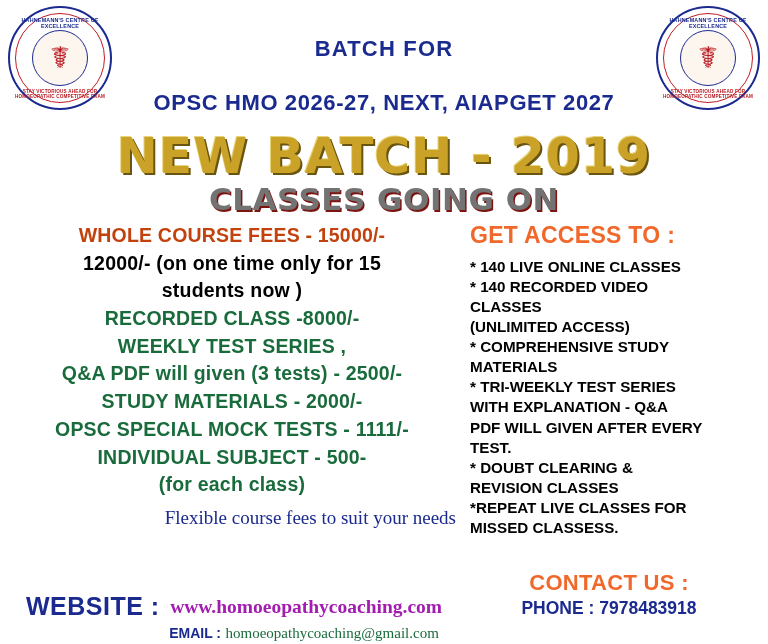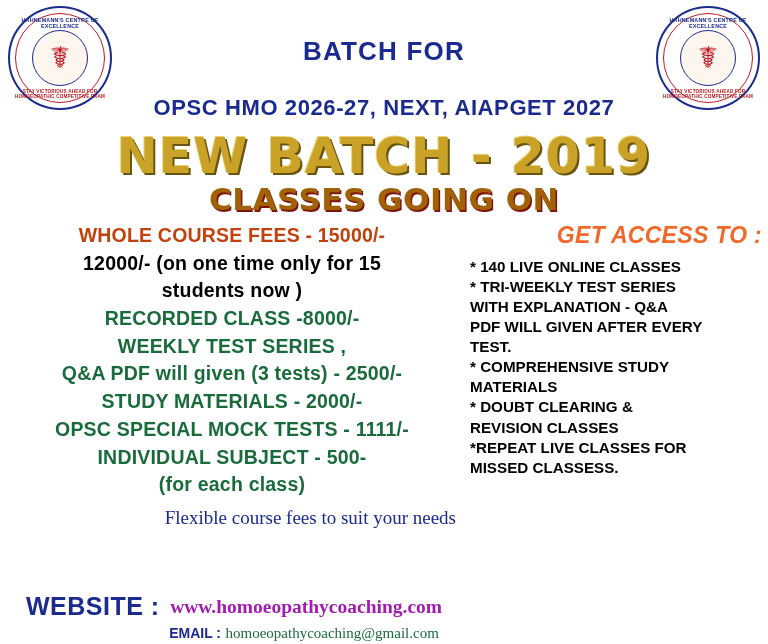--- a/index.html
+++ b/index.html
@@ -82,21 +82,21 @@
   .header {
     position: absolute;
     left: 120px;
     right: 120px;
     top: 36px;
     text-align: center;
   }
   .header .line1 {
     color: #1a2a8f;
     font-weight: bold;
-    font-size: 26px;
+    font-size: 22px;
     letter-spacing: 1.2px;
   }
   .header .line2 {
     margin-top: 28px;
     color: #1a2a8f;
     font-weight: bold;
     font-size: 22px;
     letter-spacing: 0.6px;
   }
 
@@ -116,21 +116,21 @@
   }
   .title-sub {
     position: absolute;
     left: 0;
     right: 0;
     top: 181px;
     text-align: center;
     font-size: 31px;
     font-weight: bold;
     letter-spacing: 0.5px;
-    color: #a16207;
+    color: #737373;
     text-shadow: 1.5px 1.5px 0 #7d1410;
     font-family: "DejaVu Sans", sans-serif;
   }
 
   
   .left-col {
     position: absolute;
     left: 8px;
     top: 222px;
     width: 448px;
@@ -162,23 +162,22 @@
     position: absolute;
     left: 470px;
     top: 222px;
     width: 292px;
   }
   .right-col .access-title {
     color: #f0682a;
     font-weight: bold;
     font-size: 23px;
     letter-spacing: 0.3px;
-    text-align: right;
-    margin-left: 18px;
-    font-style: italic;
+    text-align: left;
+    margin-left: 0;
   }
   .right-col ul {
     list-style: none;
     margin: 8px 0 0 0;
     padding: 0;
   }
   .right-col li {
     color: #000000;
     font-weight: bold;
     font-size: 15.2px;
@@ -289,33 +288,40 @@
     <div class="fee-line">OPSC SPECIAL MOCK TESTS - 1111/-</div>
     <div class="fee-line">INDIVIDUAL SUBJECT - 500-</div>
     <div class="fee-line">(for each class)</div>
     <div class="flexible">Flexible course fees to suit your needs</div>
   </div>
 
   <div class="right-col">
     <div class="access-title">GET ACCESS TO :</div>
     <ul>
       <li>* 140 LIVE ONLINE CLASSES</li>
+      <li>* 140 RECORDED VIDEO
+CLASSES
+   (UNLIMITED ACCESS)</li>
+      <li>* COMPREHENSIVE STUDY
+MATERIALS</li>
       <li>* TRI-WEEKLY TEST SERIES
  WITH EXPLANATION - Q&amp;A
 PDF WILL GIVEN AFTER EVERY
 TEST.</li>
-      <li>* COMPREHENSIVE STUDY
-MATERIALS</li>
       <li>* DOUBT CLEARING &amp;
 REVISION CLASSES</li>
       <li>*REPEAT LIVE CLASSES FOR
 MISSED CLASSESS.</li>
     </ul>
   </div>
 
+  <div class="contact">
+    <div class="contact-title">CONTACT US :</div>
+    <div class="phone">PHONE : 7978483918</div>
+  </div>
 
   <div class="website-row">
     <span class="label">WEBSITE :</span>
     <span class="value">www.homoeopathycoaching.com</span>
   </div>
 
   <div class="email-row">
     <span class="label">EMAIL :</span>
     <span class="value">homoeopathycoaching@gmail.com</span>
   </div>

